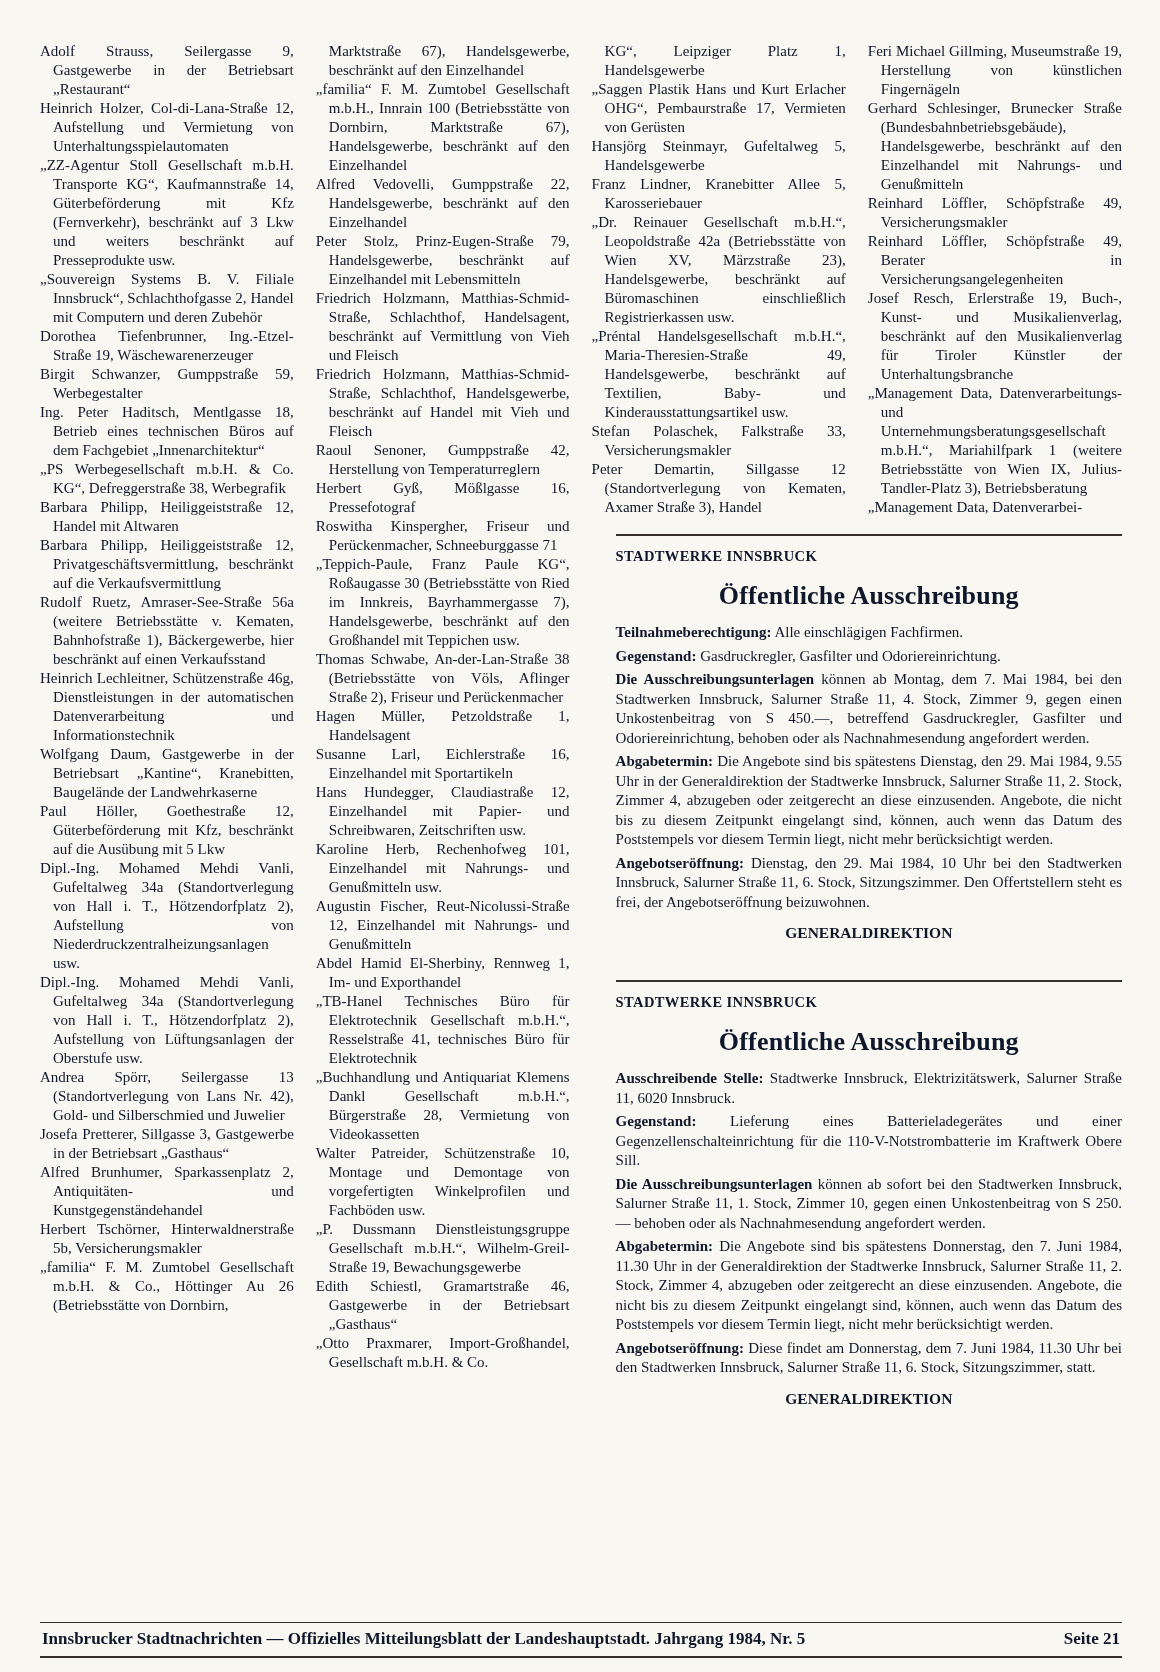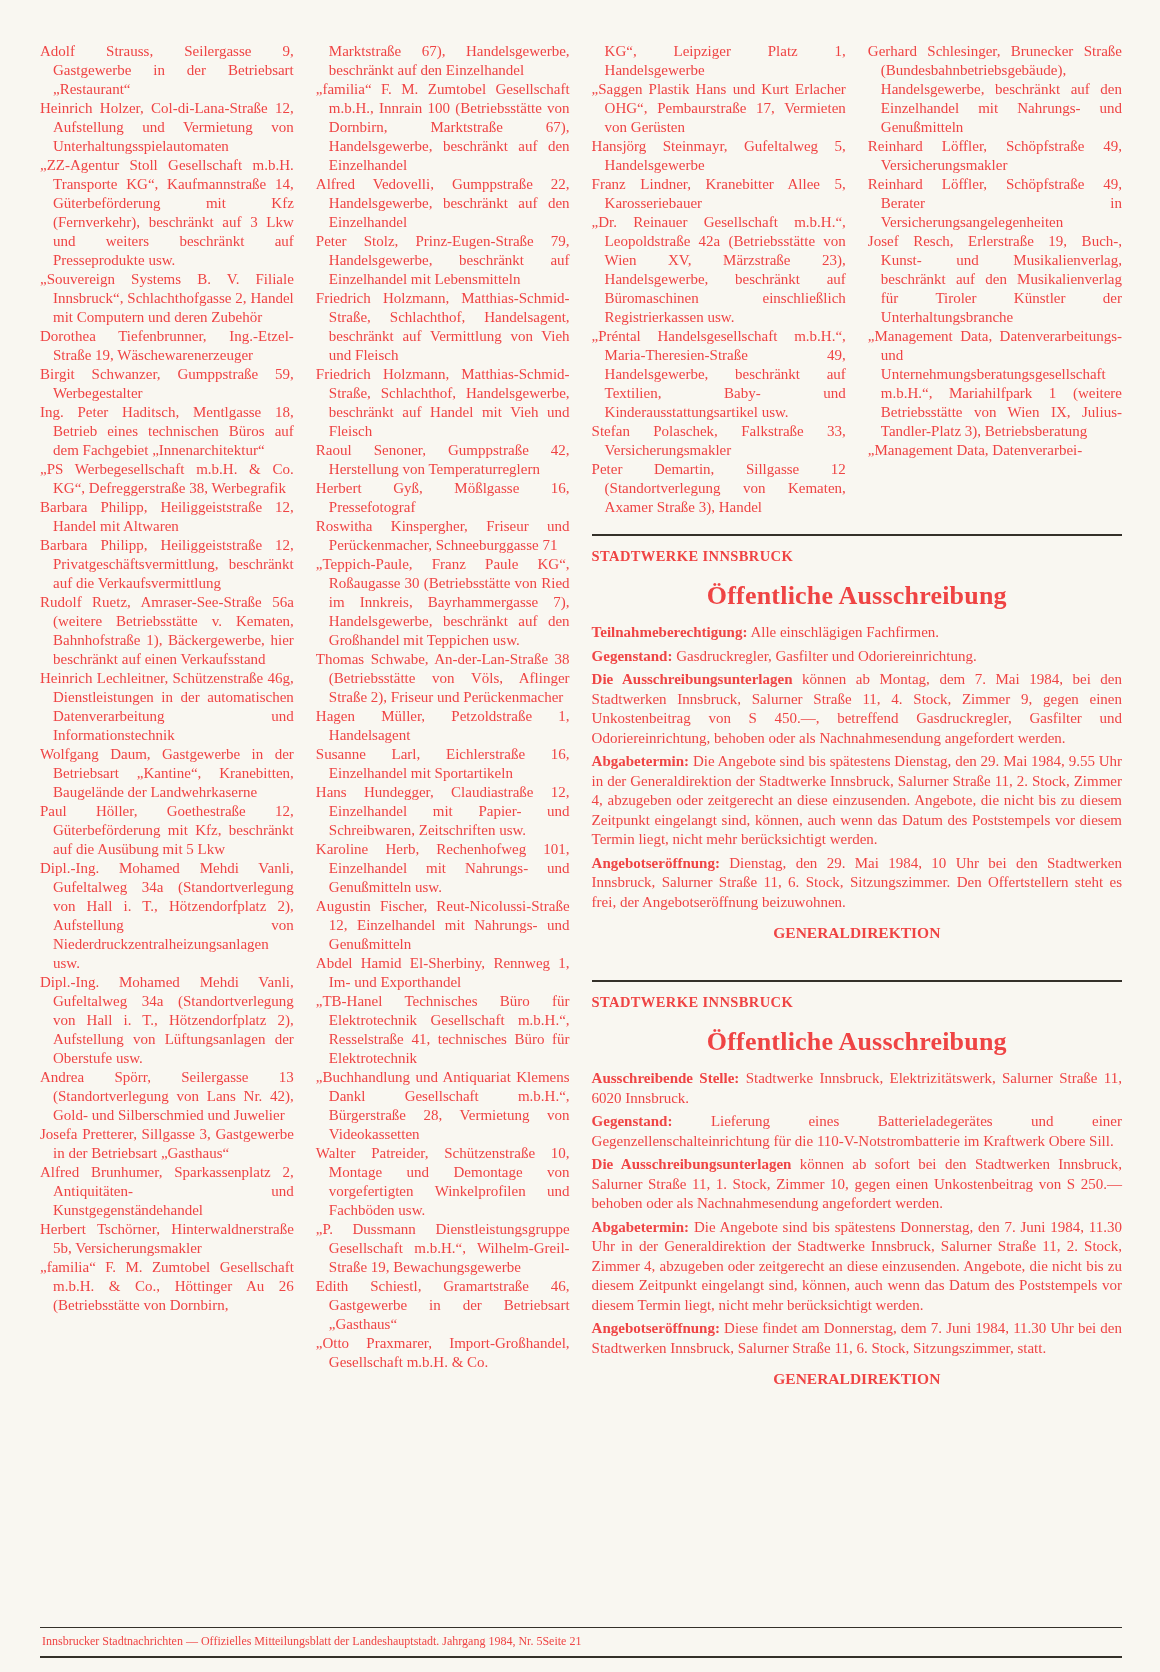--- a/index.html
+++ b/index.html
@@ -1,39 +1,39 @@
 <!DOCTYPE html>
 <html lang="de"><head>
 <meta charset="utf-8">
 <style>
   html,body{margin:0;padding:0;background:#d8d5cf;}
   .page{position:relative;width:1160px;height:1672px;margin:0 auto;background:#f9f7f1;
     box-sizing:border-box;padding:42px 38px 14px 40px;
-    font-family:"Liberation Serif","DejaVu Serif",serif;color:#ef4444;
+    font-family:"Liberation Serif","DejaVu Serif",serif;color:#0f172a;
     display:flex;flex-direction:column;overflow:hidden;}
   .content{display:flex;gap:22px;flex:1 1 auto;min-height:0;}
   .col{flex:1 1 0;min-width:0;}
   .right-region{flex:2.09 1 0;min-width:0;display:flex;flex-direction:column;}
   .right-top{display:flex;gap:22px;min-height:492px;align-items:flex-start;}
   .right-top .col{flex:1 1 0;}
   .entry{margin:0;font-size:15px;line-height:19px;text-align:justify;
     padding-left:13px;text-indent:-13px;hyphens:auto;-webkit-hyphens:auto;}
   .entry.cont{text-indent:0;}
-  .tender{border-top:2px solid #35312a;padding-top:12px;margin-bottom:38px;}
+  .tender{border-top:2px solid #35312a;padding-top:12px;margin-bottom:38px;margin-left:24px;}
   .tender-kicker{font-weight:bold;font-size:14.5px;letter-spacing:.4px;margin:0 0 16px;}
   .tender-title{font-size:26px;font-weight:bold;margin:0 0 12px;letter-spacing:.2px;
     font-family:"Liberation Serif","DejaVu Serif",serif;text-align:center;}
   .tender-par{margin:0 0 4px;font-size:15px;line-height:19.5px;text-align:justify;
     hyphens:auto;-webkit-hyphens:auto;}
   .tender-par .lead{font-weight:bold;}
   .tender-sig{font-weight:bold;font-size:15.5px;text-align:center;margin-top:12px;}
   .footer{margin-top:auto;}
   .rule-top{border-top:1.5px solid #35312a;}
-  .footer-row{display:flex;justify-content:flex-start;align-items:baseline;
-    font-size:12px;padding:6px 2px 7px;}
+  .footer-row{display:flex;justify-content:space-between;align-items:baseline;
+    font-size:17px;padding:6px 2px 7px;font-weight:bold;}
   .rule-bottom{border-top:2.5px solid #35312a;}
 </style>
 </head>
 <body>
 
 <div class="page">
   <div class="content">
     <div class="col">
         <p class="entry">Adolf Strauss, Seilergasse 9, Gastgewerbe in der Betriebsart „Restaurant“</p>
         <p class="entry">Heinrich Holzer, Col-di-Lana-Straße 12, Aufstellung und Vermietung von Unterhaltungsspielautomaten</p>
@@ -88,20 +88,21 @@
             <p class="entry cont">KG“, Leipziger Platz 1, Handelsgewerbe</p>
             <p class="entry">„Saggen Plastik Hans und Kurt Erlacher OHG“, Pembaurstraße 17, Vermieten von Gerüsten</p>
             <p class="entry">Hansjörg Steinmayr, Gufeltalweg 5, Handelsgewerbe</p>
             <p class="entry">Franz Lindner, Kranebitter Allee 5, Karosseriebauer</p>
             <p class="entry">„Dr. Reinauer Gesellschaft m.b.H.“, Leopoldstraße 42a (Betriebsstätte von Wien XV, Märzstraße 23), Handelsgewerbe, beschränkt auf Büromaschinen einschließlich Registrierkassen usw.</p>
             <p class="entry">„Préntal Handelsgesellschaft m.b.H.“, Maria-Theresien-Straße 49, Handelsgewerbe, beschränkt auf Textilien, Baby- und Kinderausstattungsartikel usw.</p>
             <p class="entry">Stefan Polaschek, Falkstraße 33, Versicherungsmakler</p>
             <p class="entry">Peter Demartin, Sillgasse 12 (Standortverlegung von Kematen, Axamer Straße 3), Handel</p>
           </div>
         <div class="col">
+            <p class="entry">Feri Michael Gillming, Museumstraße 19, Herstellung von künstlichen Fingernägeln</p>
             <p class="entry">Gerhard Schlesinger, Brunecker Straße (Bundesbahnbetriebsgebäude), Handelsgewerbe, beschränkt auf den Einzelhandel mit Nahrungs- und Genußmitteln</p>
             <p class="entry">Reinhard Löffler, Schöpfstraße 49, Versicherungsmakler</p>
             <p class="entry">Reinhard Löffler, Schöpfstraße 49, Berater in Versicherungsangelegenheiten</p>
             <p class="entry">Josef Resch, Erlerstraße 19, Buch-, Kunst- und Musikalienverlag, beschränkt auf den Musikalienverlag für Tiroler Künstler der Unterhaltungsbranche</p>
             <p class="entry">„Management Data, Datenverarbeitungs- und Unternehmungsberatungsgesellschaft m.b.H.“, Mariahilfpark 1 (weitere Betriebsstätte von Wien IX, Julius-Tandler-Platz 3), Betriebsberatung</p>
             <p class="entry">„Management Data, Datenverarbei-</p>
           </div>
       </div>
       <div id="tenders">
           <section class="tender">

